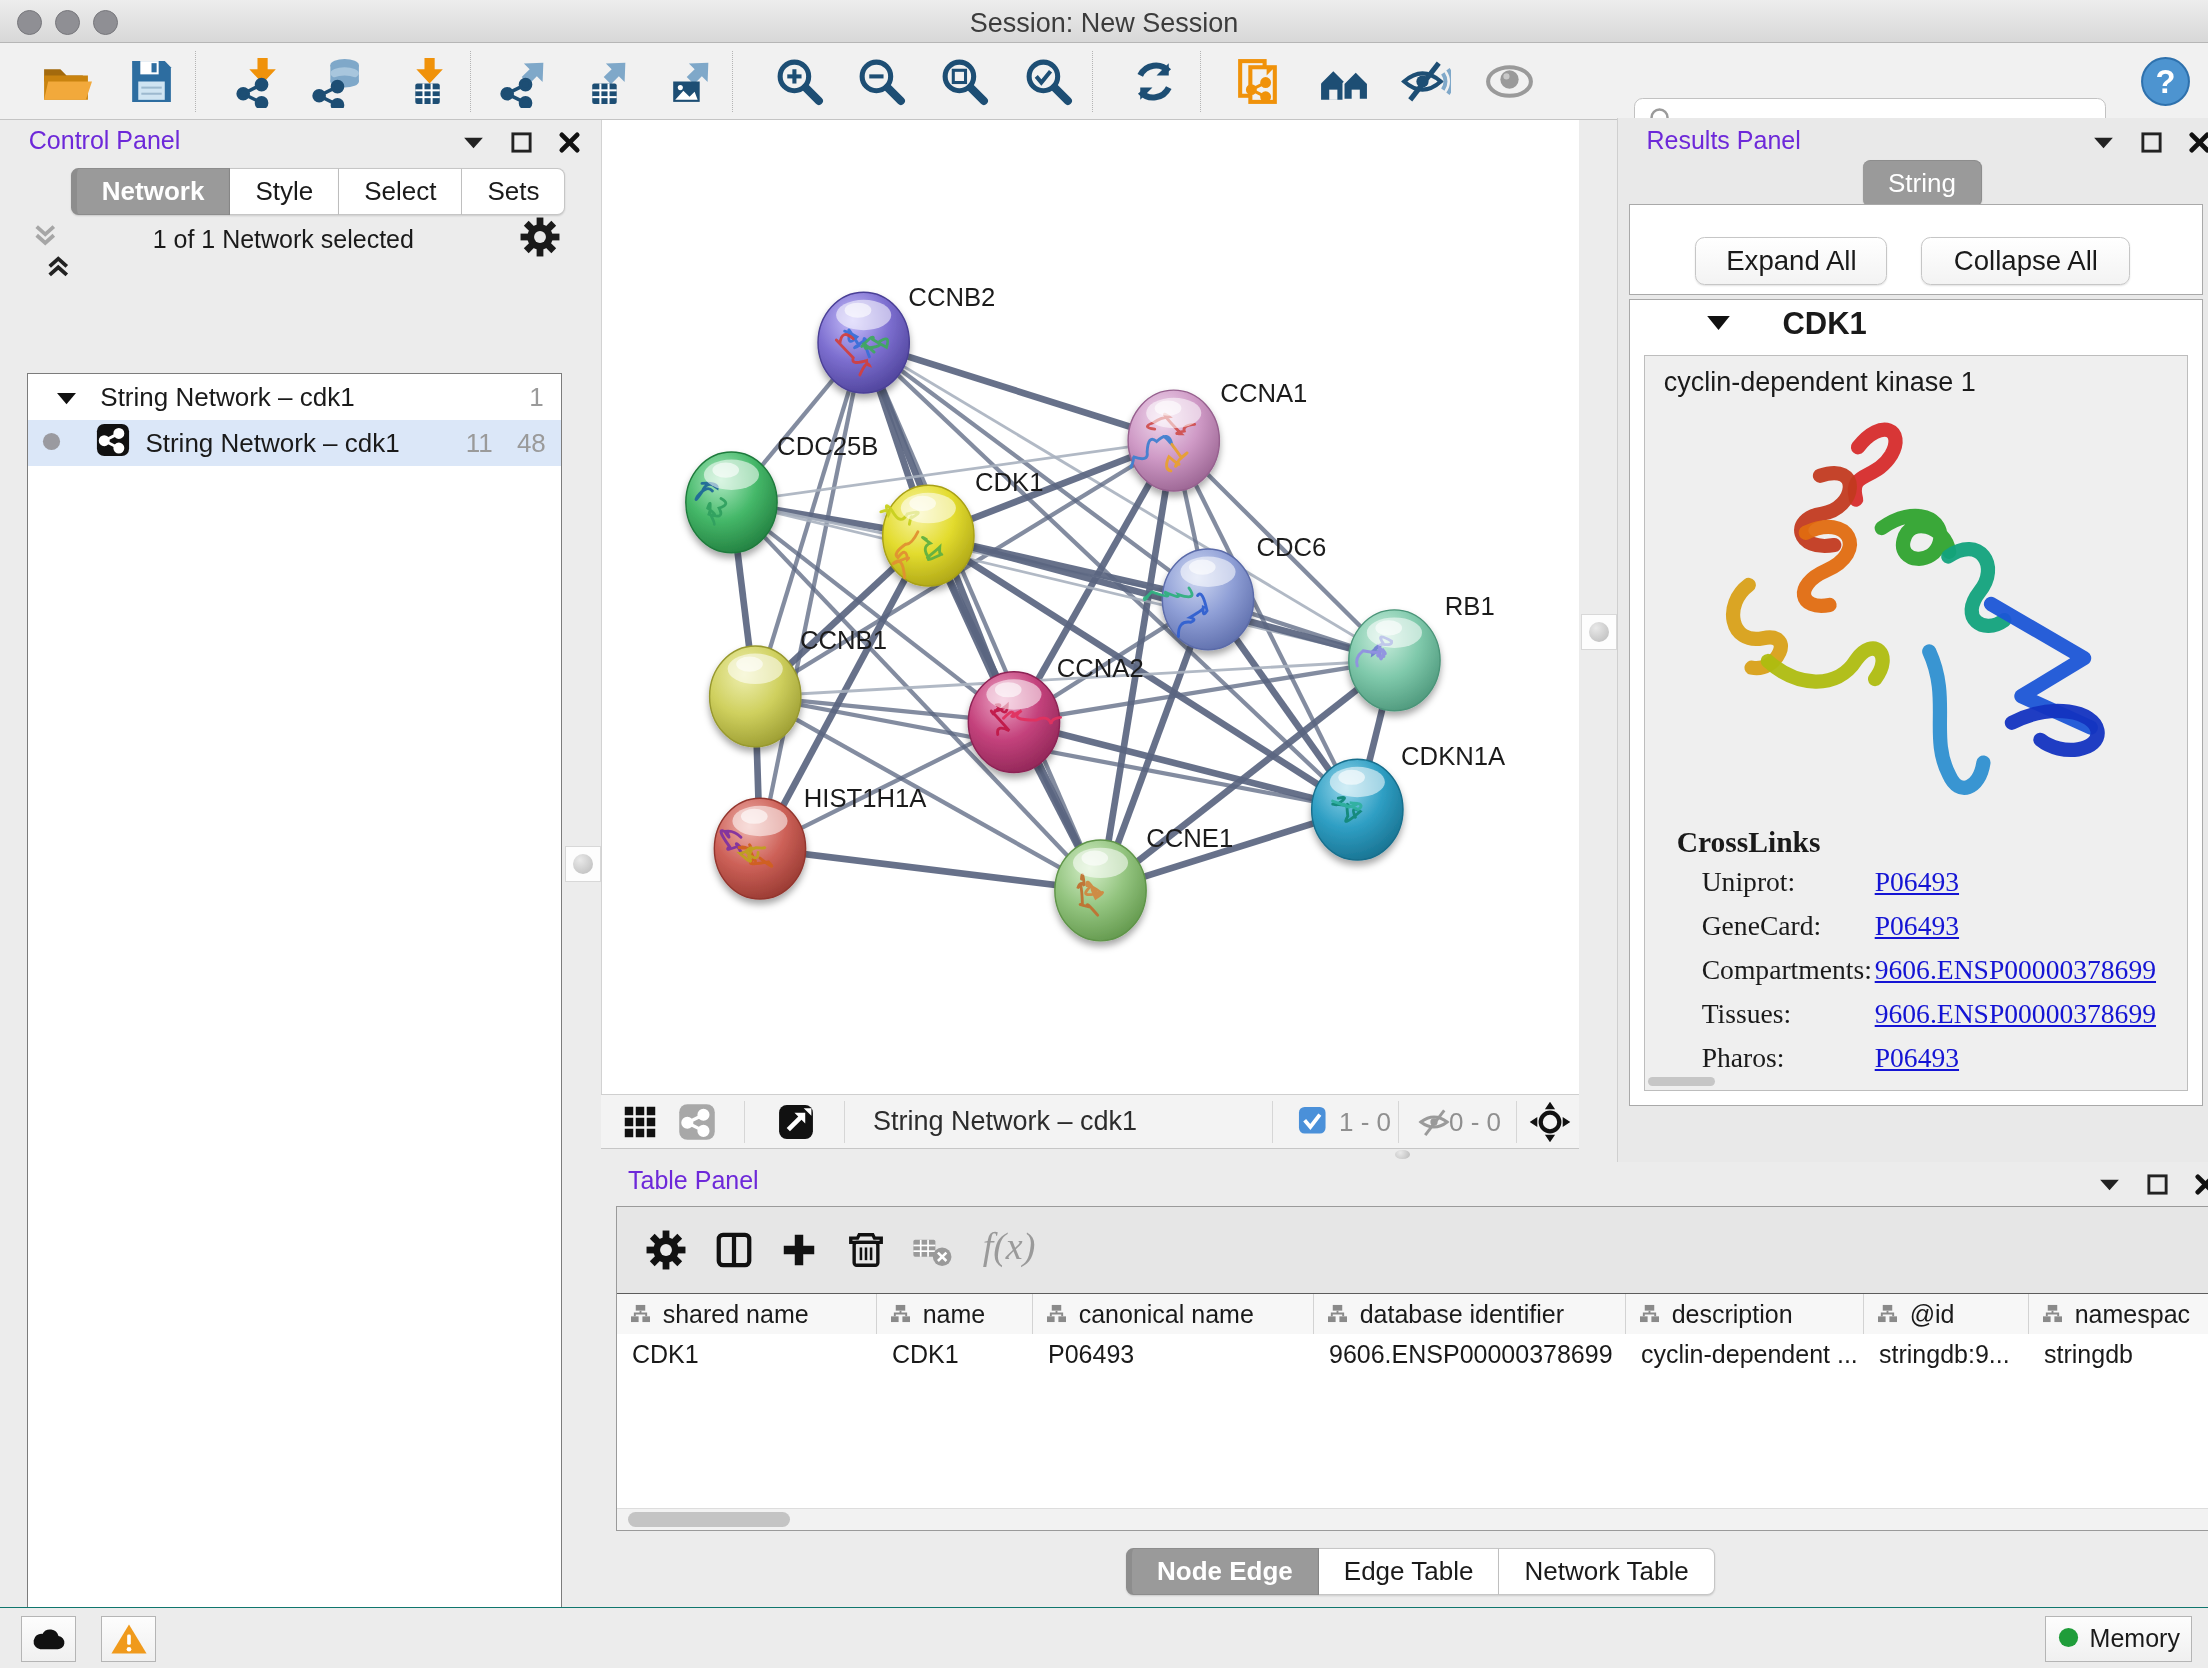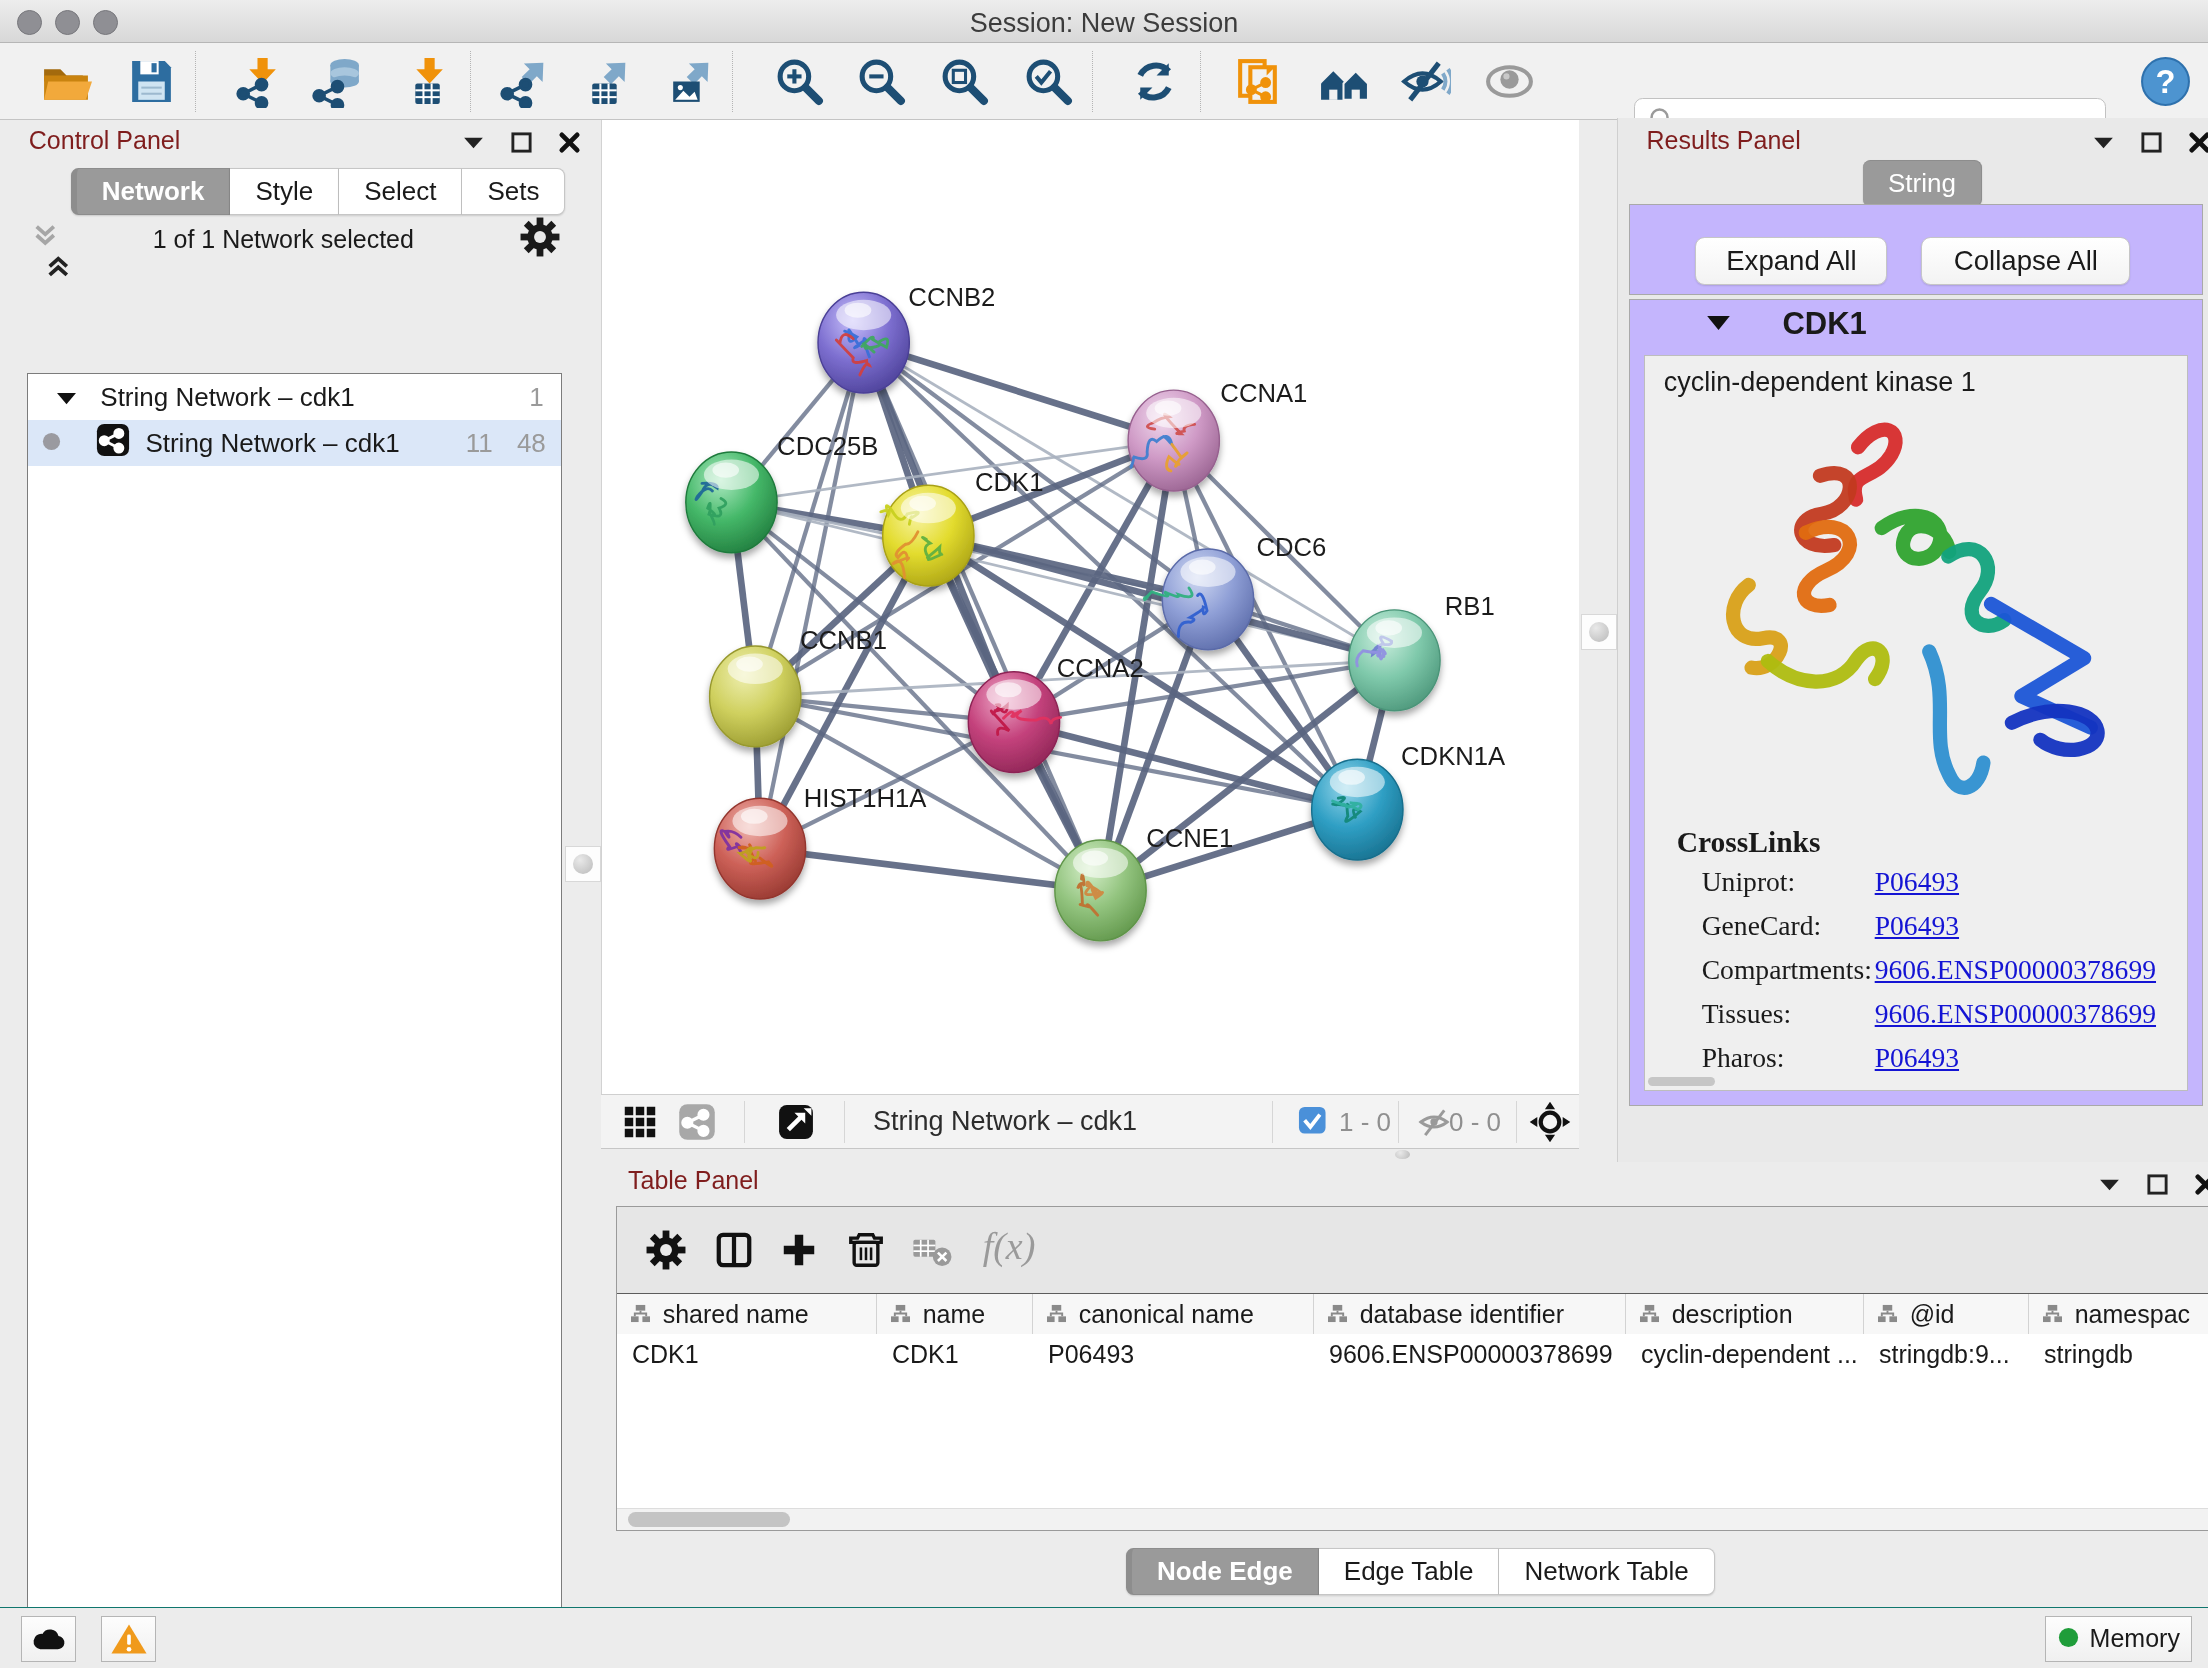--- a/index.html
+++ b/index.html
@@ -18,21 +18,21 @@
     border-bottom:1px solid #c4c4c4;}
   .tb-icon{position:absolute;top:11.4px;width:55px;height:55px;display:flex;
     align-items:center;justify-content:center;cursor:default;}
   .tb-sep{position:absolute;top:7.6px;height:61px;width:0;
     border-left:1.9px dotted #b4b4b4;}
   #search-box{left:1634px;top:55px;width:472px;height:46px;background:#fff;
     border:1px solid #c2c2c2;border-radius:8.6px;display:flex;align-items:center;padding-left:11.4px;box-sizing:border-box;}
   #search-input{border:none;outline:none;font-size:25px;width:399px;background:transparent;
     font-family:"Liberation Sans",sans-serif;}
   
-  .panel-title{font-size:25px;color:#7f1d1d;}
+  .panel-title{font-size:25px;color:#6d28d9;}
   .panel-controls{display:flex;gap:25px;align-items:center;}
   .tabbar{display:flex;}
   .tab{height:45px;display:flex;align-items:center;justify-content:center;
     background:#fff;border:1px solid #c6c6c6;border-left:none;font-size:26px;
     padding:0 25px;box-shadow:0 1px 1.9px rgba(0,0,0,.15);}
   .tab:first-child{border-left:6px solid #1d4ed8;border-radius:7.6px 0 0 7.6px;font-weight:bold;}
   .tab:last-child{border-radius:0 7.6px 7.6px 0;}
   .tab.selected{background:#9a9a9a;color:#fff;border-color:#8d8d8d;}
   
   #control-panel{left:3.8px;top:120px;width:559px;height:1463px;background:#ececec;}
@@ -46,21 +46,21 @@
     border-top:1px solid #cfcfcf;border-bottom:1px solid #c6c6c6;}
   .nt-sep{position:absolute;top:5.7px;height:42px;border-left:1px solid #d6d6d6;}
   .nt-txt{position:absolute;font-size:26px;color:#8f8f8f;top:12.4px;}
   
   .splitter-dot{position:absolute;width:34px;height:34px;background:#fdfdfd;border:1px solid #d8d8d8;
     display:flex;align-items:center;justify-content:center;}
   .splitter-dot i{width:20px;height:20px;border-radius:50%;display:block;
     background:radial-gradient(circle at 35% 30%,#e9e9e9,#b9b9b9);}
   
   #results-panel{left:1617px;top:118px;width:592px;height:1044px;background:#e9e9e9;border-left:1px solid #cfcfcf;box-sizing:border-box;}
-  .res-box{position:absolute;left:11.4px;width:574px;border:1.9px solid #a9a9a9;background:#c4b5fd;box-sizing:border-box;}
+  .res-box{position:absolute;left:11.4px;width:574px;border:1.9px solid #a9a9a9;background:#ffffff;box-sizing:border-box;}
   .btn{background:linear-gradient(#ffffff,#f3f3f3);border:1px solid #c6c6c6;border-radius:9.5px;
     font-size:27.6px;display:flex;align-items:center;justify-content:center;box-shadow:0 1px 1.9px rgba(0,0,0,.12);}
   #res-inner{position:absolute;left:13.3px;top:55px;width:544px;height:736px;background:#efefef;
     border:1px solid #bdbdbd;box-sizing:border-box;}
   .xl-serif{font-family:"Liberation Serif",serif;}
   .xl-row{position:relative;height:44px;}
   .xl-label{position:absolute;left:57px;font-size:27.6px;font-family:"Liberation Serif",serif;}
   .xl-link{position:absolute;left:230px;font-size:27.6px;font-family:"Liberation Serif",serif;
     color:#1414d4;text-decoration:underline;}
   

